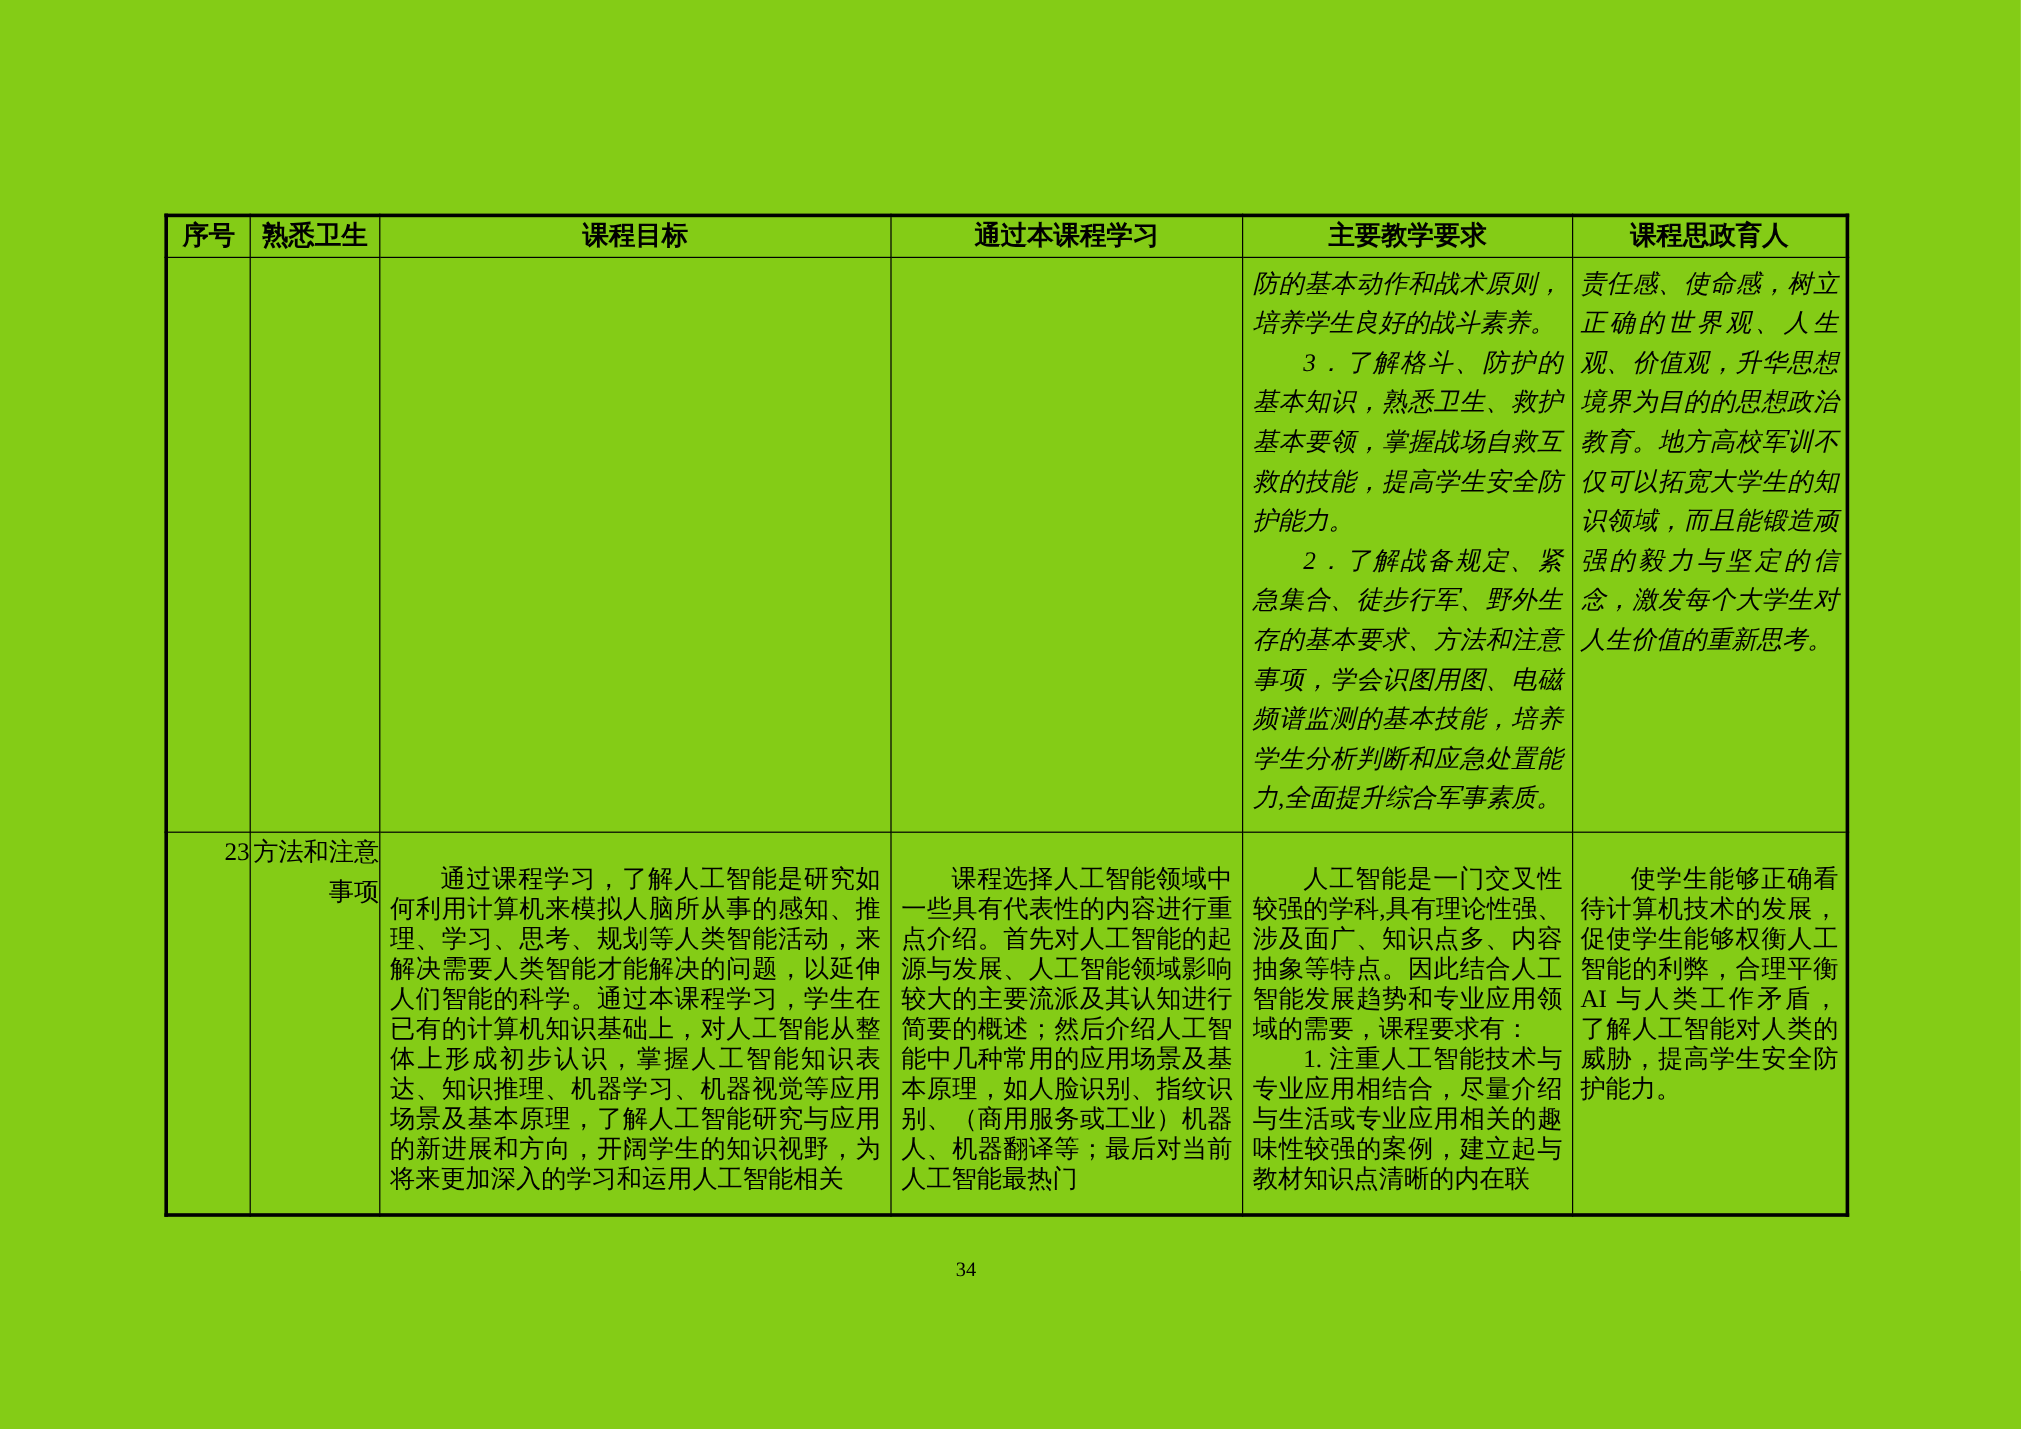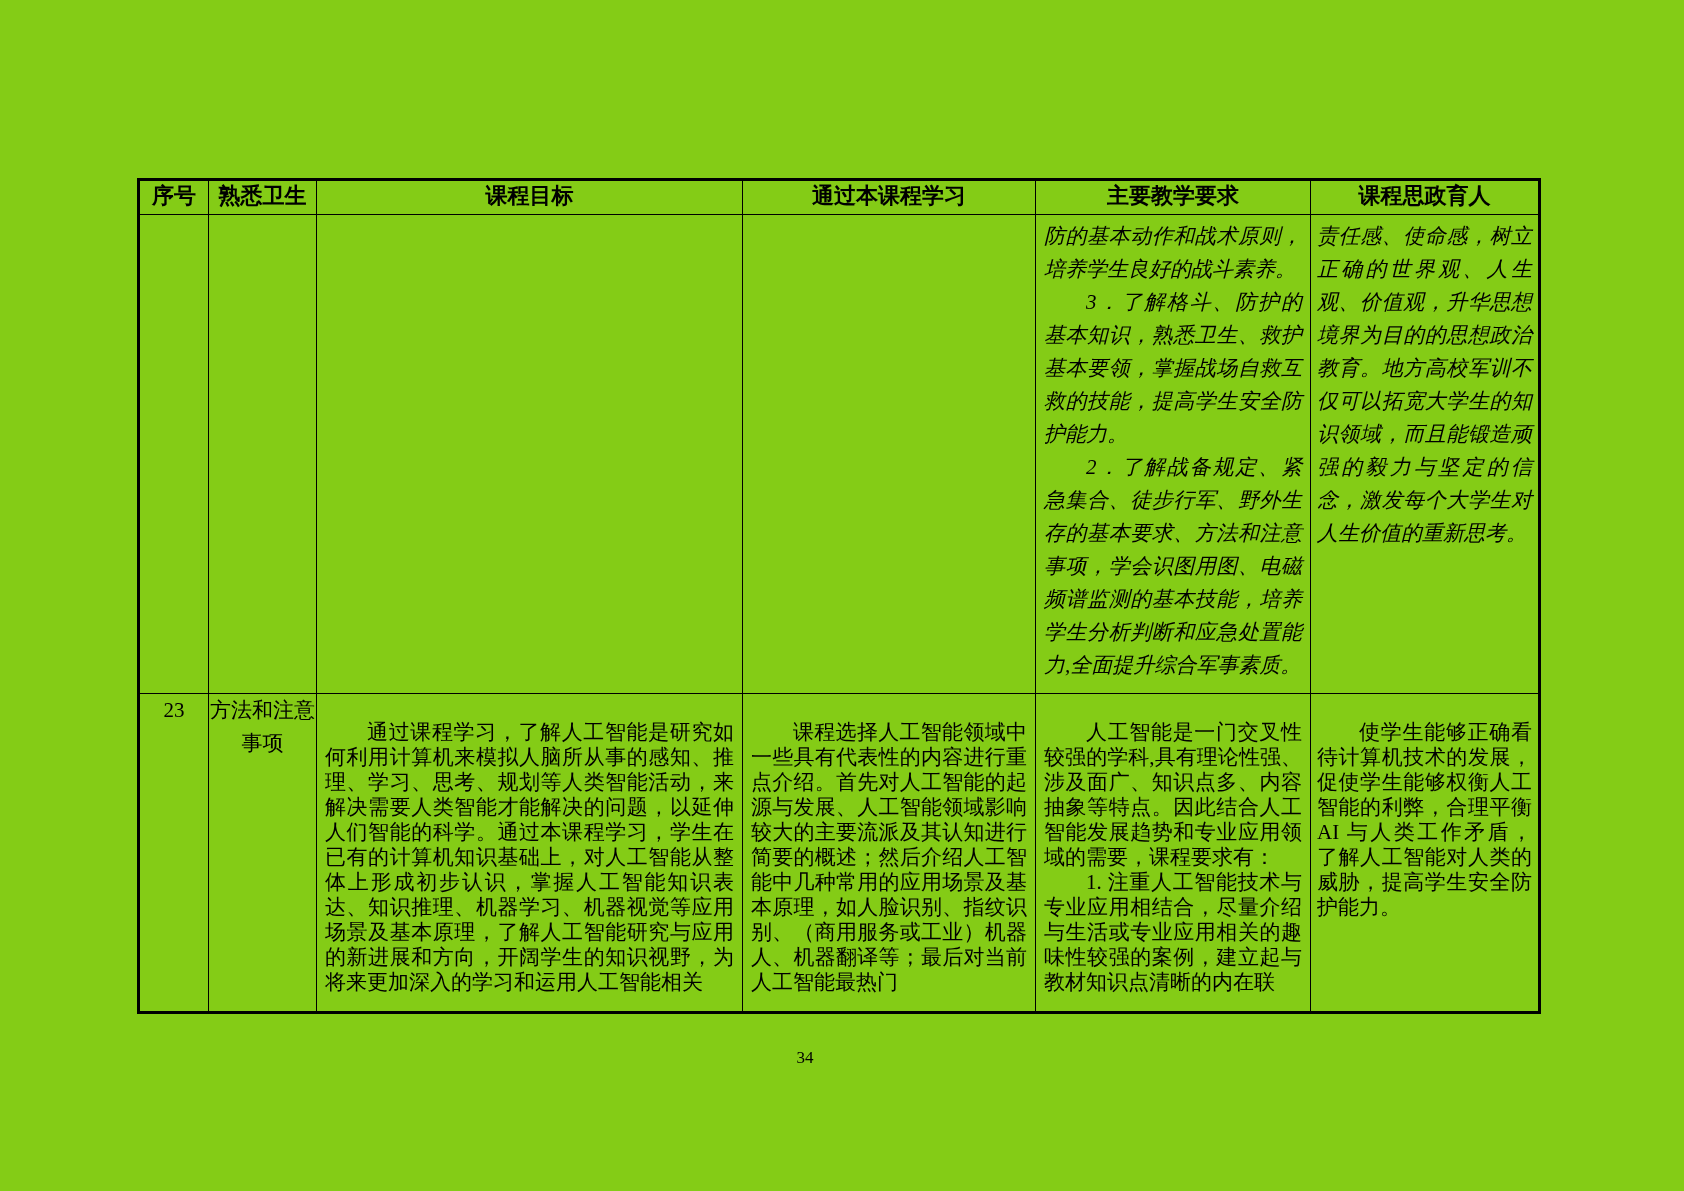--- a/index.html
+++ b/index.html
@@ -25,21 +25,21 @@
   }
   thead th{
     height:33px;
     vertical-align:middle;text-align:center;
     font-weight:bold;font-size:22px;
     font-family:"Liberation Serif","DejaVu Serif",serif;
   }
   tr.row1{height:479px;}
   tr.row2{height:300px;}
 
-  td.mid{vertical-align:middle;text-align:center;font-size:21px;line-height:33px;}
+  td.mid{vertical-align:middle;text-align:right;font-size:21px;line-height:33px;}
 
   .cellbox{
     overflow:hidden;
     padding:5px 8px 0 8px;
     font-size:21px;
   }
   tr.row1 .cellbox{height:468px;line-height:33px;font-style:italic;}
   tr.row2 .cellbox{height:291px;line-height:25px;margin-top:21px;}
   td.c-ideo .cellbox{padding-left:6px;padding-right:6px;}
 

